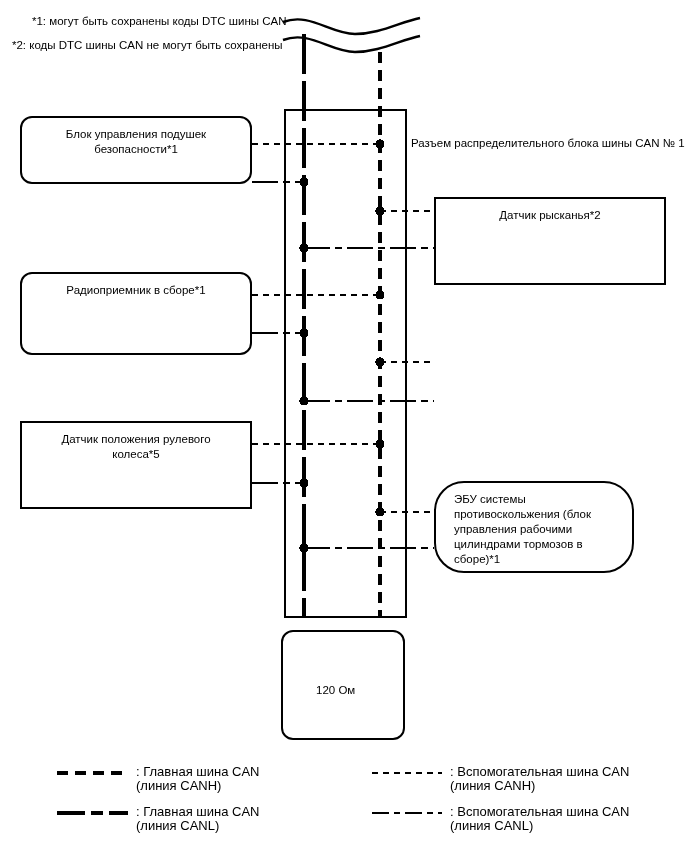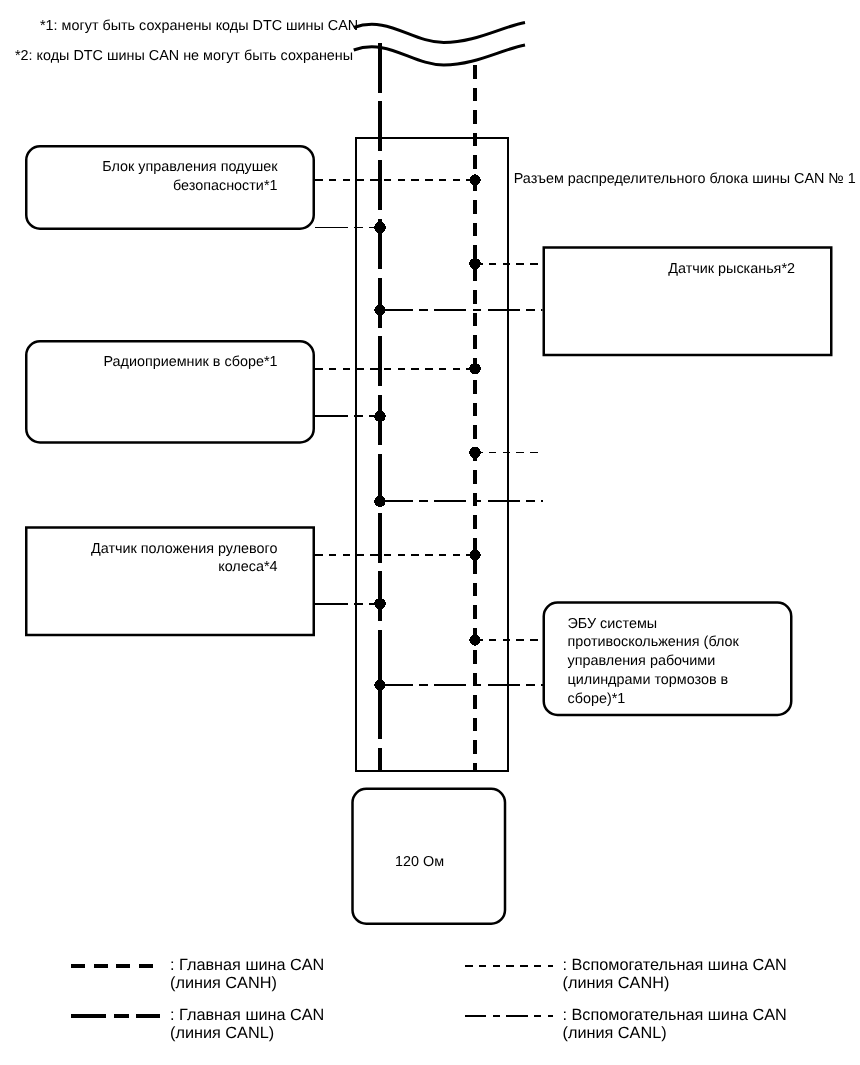--- a/index.html
+++ b/index.html
@@ -6,21 +6,21 @@
   body{width:688px;height:852px;position:relative;
        font-family:"Liberation Sans","DejaVu Sans",sans-serif;
        color:#000;-webkit-font-smoothing:antialiased;}
   #stage{position:absolute;left:0;top:0;width:688px;height:852px;overflow:hidden;}
   .note{position:absolute;font-size:11.5px;line-height:14px;white-space:nowrap;}
   .boxlabel{position:absolute;font-size:11.5px;line-height:14.5px;}
   .unitbox{position:absolute;box-sizing:border-box;border:2px solid #000;background:#fff;}
   .unitbox.rounded{border-radius:12px;}
   .unitbox .txt{position:absolute;left:18px;top:9px;right:8px;
                 font-size:11.5px;line-height:15px;}
-  .unitbox.ctr .txt{left:0;right:0;text-align:right;padding:0 28px;}
+  .unitbox.ctr .txt{left:0;right:0;text-align:center;padding:0 28px;}
   svg.layer{position:absolute;left:0;top:0;width:688px;height:852px;}
   .legend-text{position:absolute;font-size:13px;line-height:14.5px;white-space:nowrap;}
   .ohm{position:absolute;font-size:11.5px;white-space:nowrap;}
 </style>
 </head>
 <body>
 
 <div id="stage">
 
   <div class="note" style="left:12px;top:14px;margin-left:20px;">*1: могут быть сохранены коды DTC шины CAN</div>
@@ -87,29 +87,29 @@
 
   <div class="unitbox rounded ctr" style="left:20px;top:116px;width:232px;height:68px;">
     <div class="txt">Блок управления подушек безопасности*1</div>
   </div>
 
   <div class="unitbox rounded ctr" style="left:20px;top:272px;width:232px;height:83px;">
     <div class="txt">Радиоприемник в сборе*1</div>
   </div>
 
   <div class="unitbox ctr" style="left:20px;top:421px;width:232px;height:88px;">
-    <div class="txt">Датчик положения рулевого колеса*4</div>
+    <div class="txt">Датчик положения рулевого колеса*5</div>
   </div>
 
   <div class="unitbox ctr" style="left:434px;top:197px;width:232px;height:88px;">
     <div class="txt">Датчик рысканья*2</div>
   </div>
 
 
-  <div class="unitbox rounded" style="left:434px;top:481px;width:200px;height:92px;">
+  <div class="unitbox rounded" style="left:434px;top:481px;width:200px;height:92px;border-radius:30px;">
     <div class="txt">ЭБУ системы противоскольжения (блок управления рабочими цилиндрами тормозов в сборе)*1</div>
   </div>
 
   <div class="unitbox rounded" style="left:281px;top:630px;width:124px;height:110px;"></div>
   <div class="ohm" style="left:316px;top:684px;">120 Ом</div>
 
   <svg class="layer" viewBox="0 0 688 852" shape-rendering="crispEdges">
 
     <line x1="57" y1="773" x2="128" y2="773" stroke="#000" stroke-width="3.4" stroke-dasharray="11 7"></line>
 

